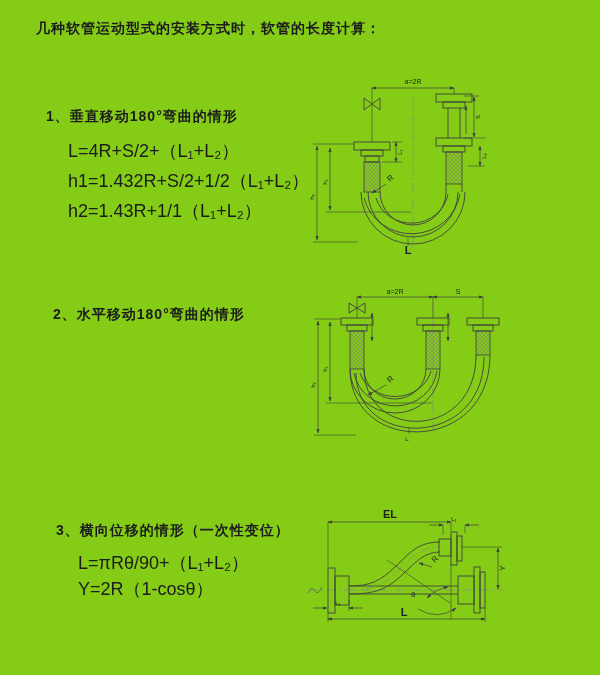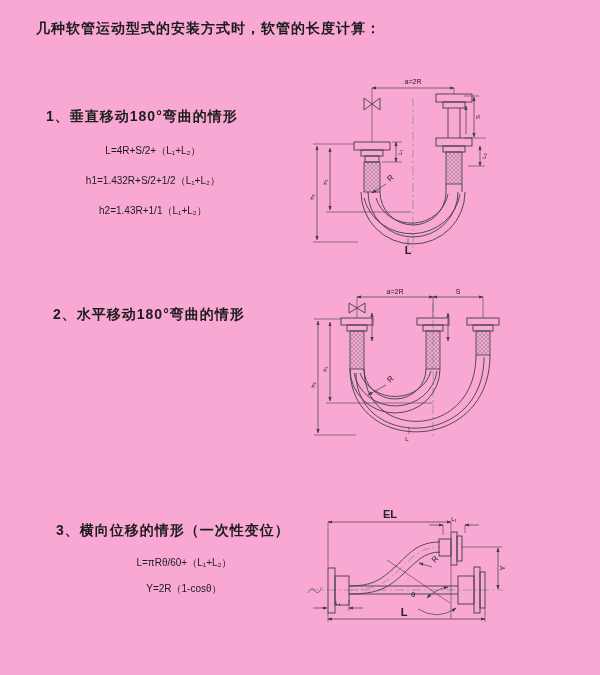--- a/index.html
+++ b/index.html
@@ -1,29 +1,29 @@
 <!DOCTYPE html>
 <html><head>
 <meta charset="utf-8">
 <style>
   html,body{margin:0;padding:0;}
   body{
     width:600px;height:675px;position:relative;overflow:hidden;
     background:#ffffff;color:#1c1c1c;
     font-family:"Liberation Sans","DejaVu Sans",sans-serif;
   }
-  .page{position:absolute;inset:0;background:#f9a8d4;}
+  .page{position:absolute;inset:0;background:#84cc16;}
   .title{
     position:absolute;left:36px;top:20px;
     font-size:14px;font-weight:bold;letter-spacing:1px;white-space:pre;
   }
-  .sec{position:absolute;text-align:center;}
+  .sec{position:absolute;}
   .sec .heading{font-size:14px;font-weight:bold;letter-spacing:1px;white-space:pre;}
   .formulas{margin:10px 0 0 22px;}
-  .formula{font-size:10px;line-height:30px;white-space:pre;}
+  .formula{font-size:18px;line-height:30px;white-space:pre;}
   .sec--tight .formula{line-height:26px;}
   .svgwrap{position:absolute;}
   svg text{font-family:"Liberation Sans","DejaVu Sans",sans-serif;fill:#222;}
   .ln{stroke:#3f3f3f;stroke-width:0.9;fill:none;}
   .thin{stroke:#3f3f3f;stroke-width:0.6;fill:none;}
   .dim{stroke:#3f3f3f;stroke-width:0.7;fill:none;}
   .cl{stroke:#8a8a8a;stroke-width:0.7;fill:none;stroke-dasharray:9 3 2 3;}
   .braidfill{stroke:#3f3f3f;stroke-width:0.8;}
   .lbl{font-size:7px;}
   .lbl6{font-size:6px;}
@@ -46,21 +46,21 @@
     </div>
   </div>
 
   <div class="sec" style="left:53px;top:306px;">
     <div class="heading">2、水平移动180°弯曲的情形</div>
   </div>
 
   <div class="sec sec--tight" style="left:40px;top:522px;margin-left:16px;">
     <div class="heading">3、横向位移的情形（一次性变位）</div>
     <div class="formulas">
-      <div class="formula">L=πRθ/60+（L₁+L₂）</div>
+      <div class="formula">L=πRθ/90+（L₁+L₂）</div>
       <div class="formula">Y=2R（1-cosθ）</div>
     </div>
   </div>
 
   <div class="svgwrap" style="left:308px;top:72px;width:235px;height:185px;">
     <svg width="235" height="185" viewBox="0 0 235 185">
       <defs>
         <marker id="ar1" viewBox="0 0 10 10" refX="9" refY="5" markerWidth="7" markerHeight="7" orient="auto-start-reverse">
           <path d="M0,1.5 L10,5 L0,8.5 z" fill="#3f3f3f"></path>
         </marker>

